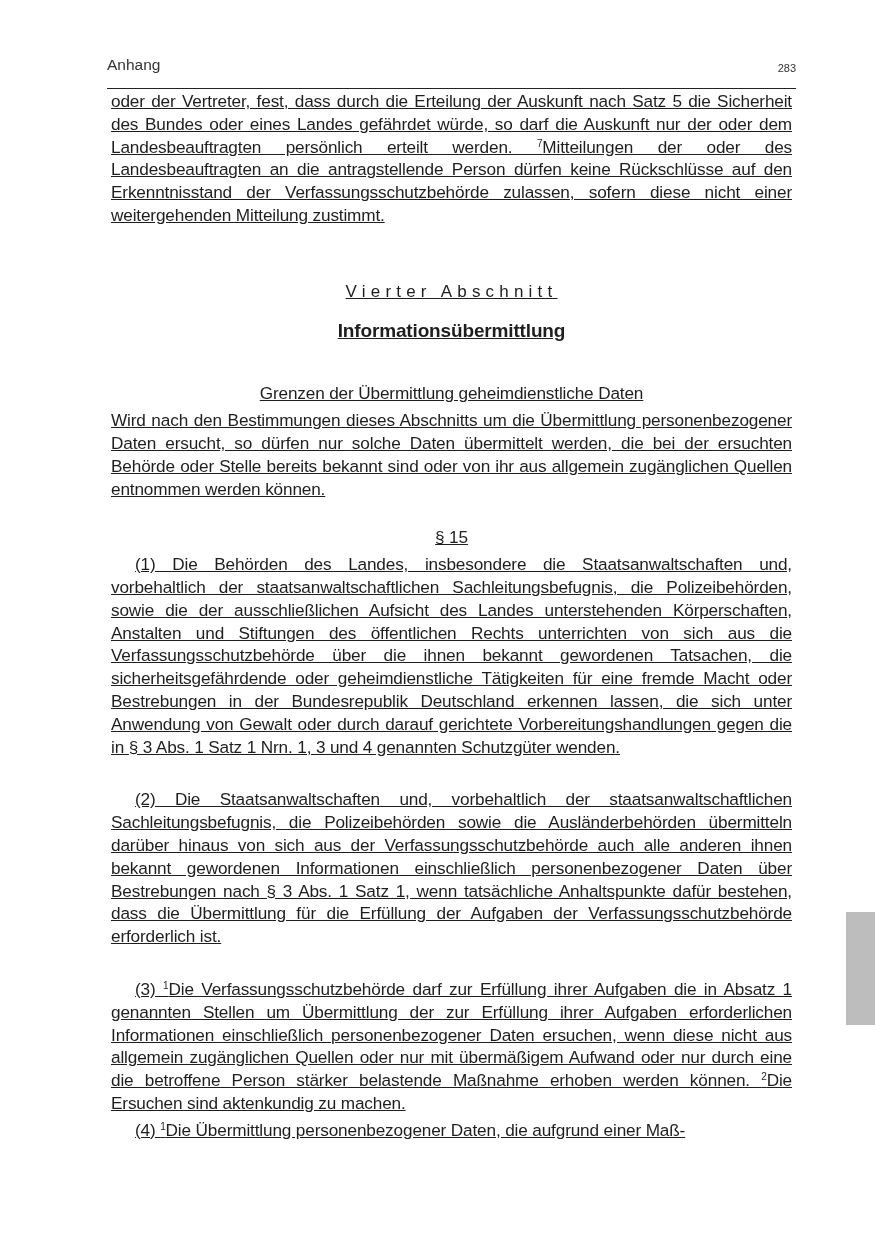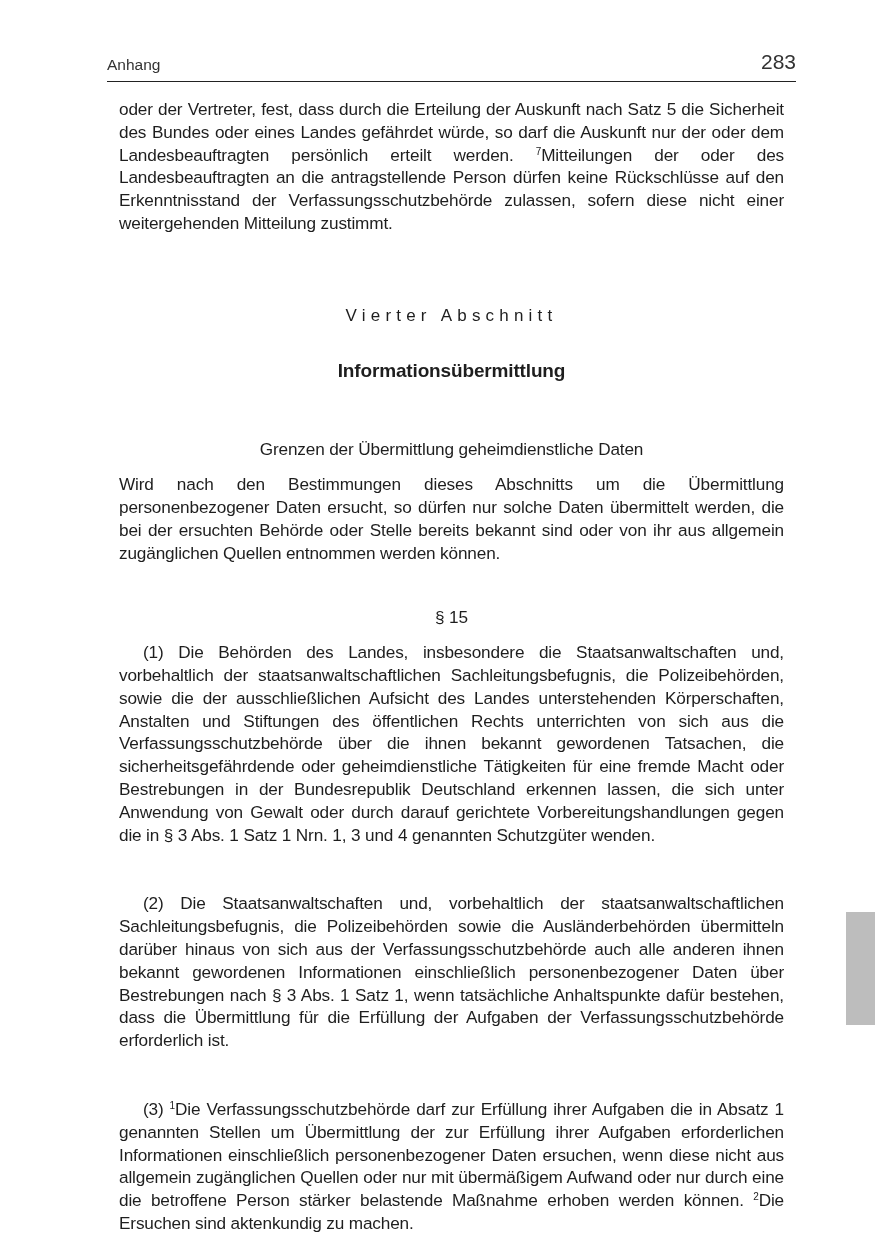--- a/index.html
+++ b/index.html
@@ -4,28 +4,28 @@
 <style>
   html, body { margin: 0; padding: 0; background: #ffffff; }
   body {
     width: 875px; height: 1241px; position: relative; overflow: hidden;
     font-family: "Liberation Sans", sans-serif; color: #1e1e1e;
   }
   .header {
     position: absolute; left: 107px; top: 52px; width: 689px;
     height: 22px; border-bottom: 1.3px solid #222;
     display: flex; justify-content: space-between; align-items: flex-end;
-    font-size: 15.5px; color: #333; padding-bottom: 7px;
+    font-size: 15.5px; color: #333; padding-bottom: 14px;
   }
-  .header .pn { font-size: 21px; }
+  .header .pn { font-size: 11px; }
   .content {
     position: absolute; left: 107px; top: 86px; width: 689px;
     font-size: 17.2px; line-height: 22.8px; letter-spacing: -0.15px;
   }
-  .content p { margin: 12px; text-align: justify; text-align-last: left; }
+  .content p { margin: 4px; text-align: justify; text-align-last: left; text-decoration: underline; }
   .indent { text-indent: 24px; }
   .center { text-align: left; text-align-last: center !important; }
   .spaced { letter-spacing: 5.2px; font-size: 17px; }
   .bold { font-weight: bold; font-size: 19px; }
   sup { font-size: 10px; vertical-align: 6px; line-height: 0; }
   .gap-a { height: 46px; }
   .gap-b { height: 8px; }
   .gap-c { height: 32px; }
   .gap-d { height: 18px; }
   .gap-e { height: 22px; }

